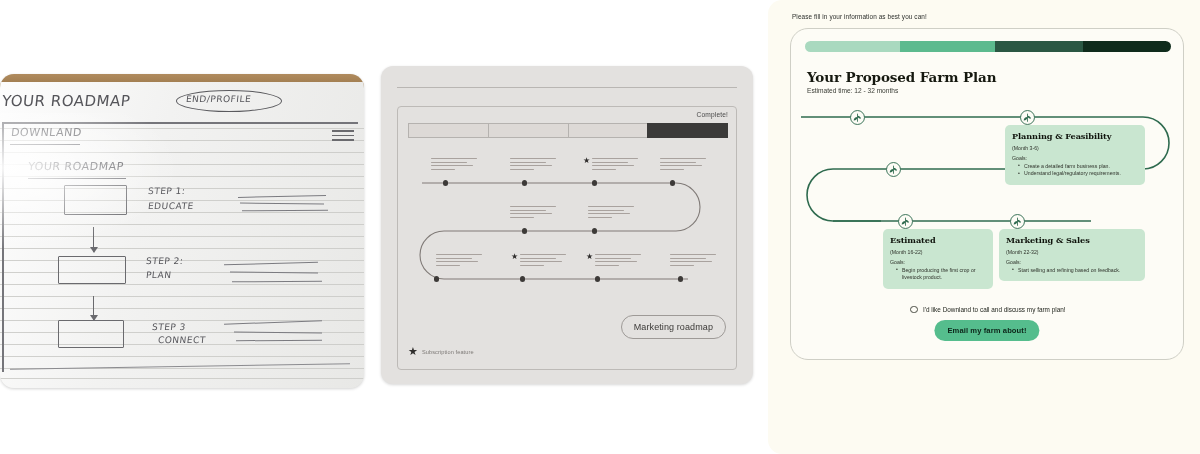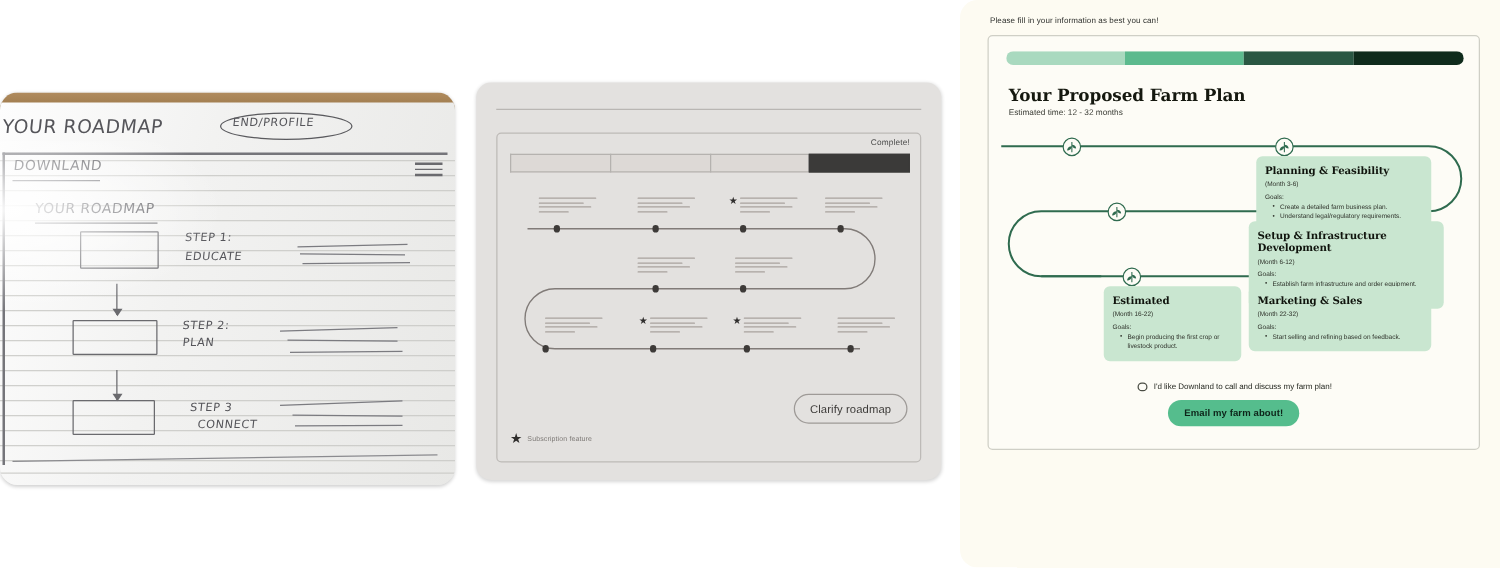--- a/index.html
+++ b/index.html
@@ -90,21 +90,21 @@
   .sub-note .tx { font-size:5.6px; color:#7e7a77; letter-spacing:.1px; }
 
   
   .farm-wrap {
     position:absolute; left:768px; top:0; width:432px; height:454px;
     background:#fdfbf2; border-radius:14px 0 0 14px;
   }
   .farm-hint { position:absolute; left:24px; top:13px; font-size:6.4px; color:#2d2f2c; letter-spacing:.1px; }
   .farm-card {
     position:absolute; left:22px; top:28px; width:394px; height:332px;
-    background:#fdfcf6; border:1px solid #cfcfc6; border-radius:4px; overflow:hidden;
+    background:#fdfcf6; border:1px solid #cfcfc6; border-radius:18px; overflow:hidden;
   }
   .pbar { position:absolute; left:14px; top:12px; width:366px; height:11px; border-radius:6px; display:flex; overflow:hidden; }
   .pbar b { display:block; height:100%; }
   .farm-h1 { position:absolute; left:16px; top:40px; font-family:"DejaVu Serif", serif;
              font-size:13.5px; font-weight:700; color:#15180f; letter-spacing:-.1px; }
   .farm-sub { position:absolute; left:16px; top:58px; font-size:6.6px; color:#3a3c35; }
 
   .track { position:absolute; left:0; top:72px; width:394px; height:300px; }
 
   .gcard {
@@ -300,21 +300,21 @@
             <i style="width:24px"></i>
         </div>
         <div class="ph" style="left:272px; top:109px; width:46px;">
           <i style="width:46px"></i>
             <i style="width:36px"></i>
             <i style="width:42px"></i>
             <i style="width:24px"></i>
         </div>
       </div>
 
-      <button class="dl-btn">Clarify roadmap</button>
+      <button class="dl-btn">Marketing roadmap</button>
 
       <div class="sub-note">
         <span class="st">★</span>
         <span class="tx">Subscription feature</span>
       </div>
     </div>
   </div>
 
   <div class="farm-wrap">
     <div class="farm-hint">Please fill in your information as best you can!</div>
@@ -395,29 +395,20 @@
           <div class="gc-h">Planning &amp; Feasibility</div>
           <div class="gc-m">(Month 3-6)</div>
           <div class="gc-g">Goals:</div>
           <ul class="gc-ul">
             <li>Create a detailed farm business plan.</li>
             <li>Understand legal/regulatory requirements.</li>
           </ul>
         </div>
 
 
-        <div class="gcard" style="left:208px; top:76px; width:156px;">
-          <div class="gc-h">Setup &amp; Infrastructure Development</div>
-          <div class="gc-m">(Month 6-12)</div>
-          <div class="gc-g">Goals:</div>
-          <ul class="gc-ul">
-            <li>Establish farm infrastructure and order equipment.</li>
-            <li>Begin basic production setup.</li>
-          </ul>
-        </div>
 
         <div class="gcard" style="left:92px; top:128px; width:110px;">
           <div class="gc-h">Estimated</div>
           <div class="gc-m">(Month 16-22)</div>
           <div class="gc-g">Goals:</div>
           <ul class="gc-ul">
             <li>Begin producing the first crop or livestock product.</li>
           </ul>
         </div>
 

